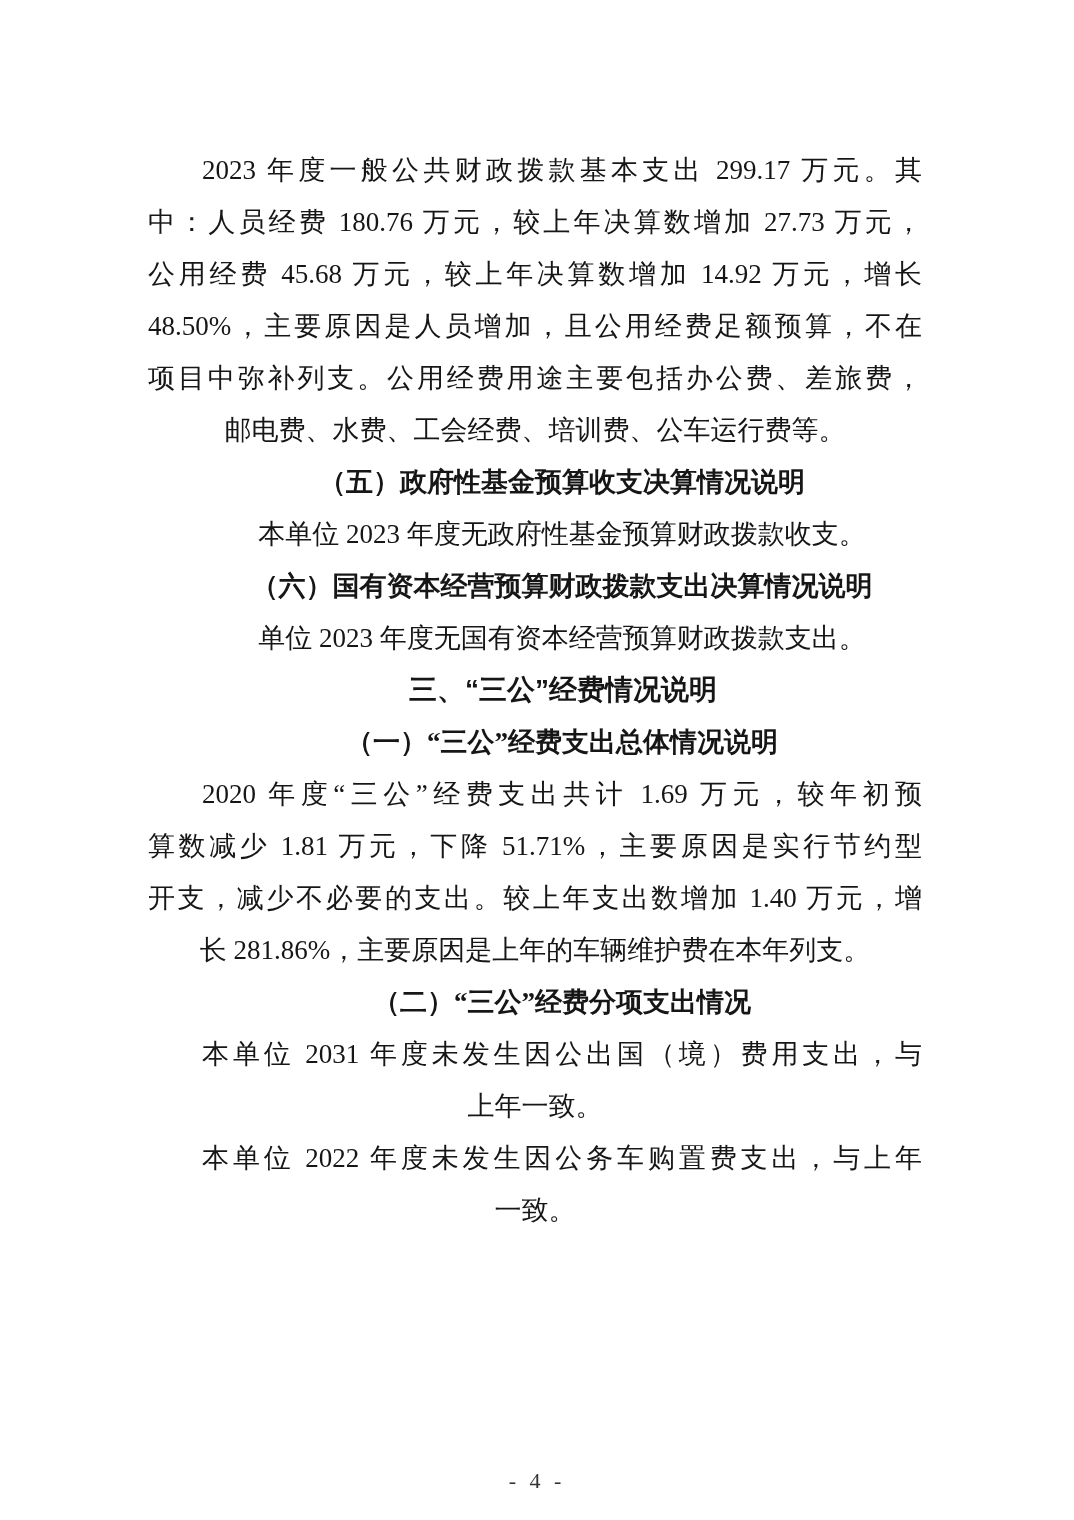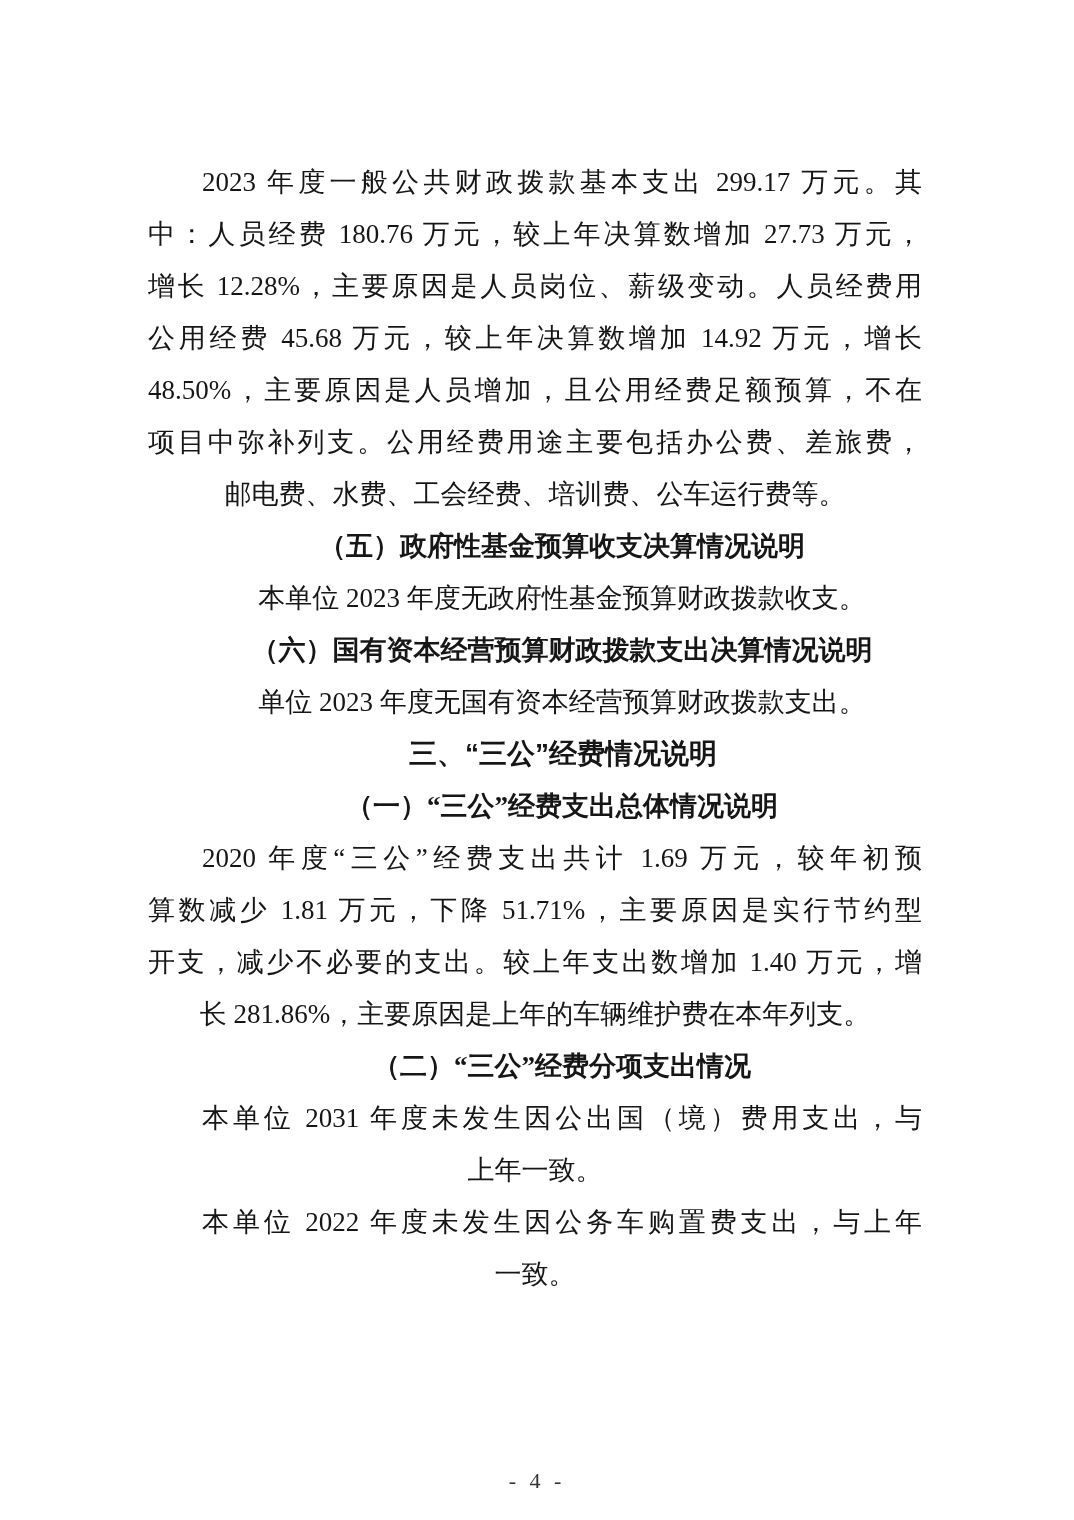--- a/index.html
+++ b/index.html
@@ -10,21 +10,21 @@
   .page {
     position: relative;
     width: 1074px;
     height: 1520px;
     background: #ffffff;
     overflow: hidden;
   }
   .content {
     position: absolute;
     left: 148px;
-    top: 156px;
+    top: 144px;
     width: 774px;
   }
   .ln {
     font-family: "Liberation Serif", "DejaVu Serif", serif;
     font-size: 27px;
     line-height: 52px;
     height: 52px;
     color: #161616;
     white-space: normal;
     overflow: hidden;
@@ -64,21 +64,20 @@
     letter-spacing: 4px;
   }
 </style>
 </head>
 <body>
 
 <div class="page">
   <div class="content">
     <div class="ln in jf">2023 年度一般公共财政拨款基本支出 299.17 万元。其</div>
     <div class="ln jf">中：人员经费 180.76 万元，较上年决算数增加 27.73 万元，</div>
-    <div class="ln jf">增长 12.28%，主要原因是人员岗位、薪级变动。人员经费用</div>
     <div class="ln jf">公用经费 45.68 万元，较上年决算数增加 14.92 万元，增长</div>
     <div class="ln jf">48.50%，主要原因是人员增加，且公用经费足额预算，不在</div>
     <div class="ln jf">项目中弥补列支。公用经费用途主要包括办公费、差旅费，</div>
     <div class="ln">邮电费、水费、工会经费、培训费、公车运行费等。</div>
     <div class="ln in h2">（五）政府性基金预算收支决算情况说明</div>
     <div class="ln in">本单位 2023 年度无政府性基金预算财政拨款收支。</div>
     <div class="ln in h2">（六）国有资本经营预算财政拨款支出决算情况说明</div>
     <div class="ln in">单位 2023 年度无国有资本经营预算财政拨款支出。</div>
     <div class="ln in h1">三、“三公”经费情况说明</div>
     <div class="ln in h2">（一）“三公”经费支出总体情况说明</div>

